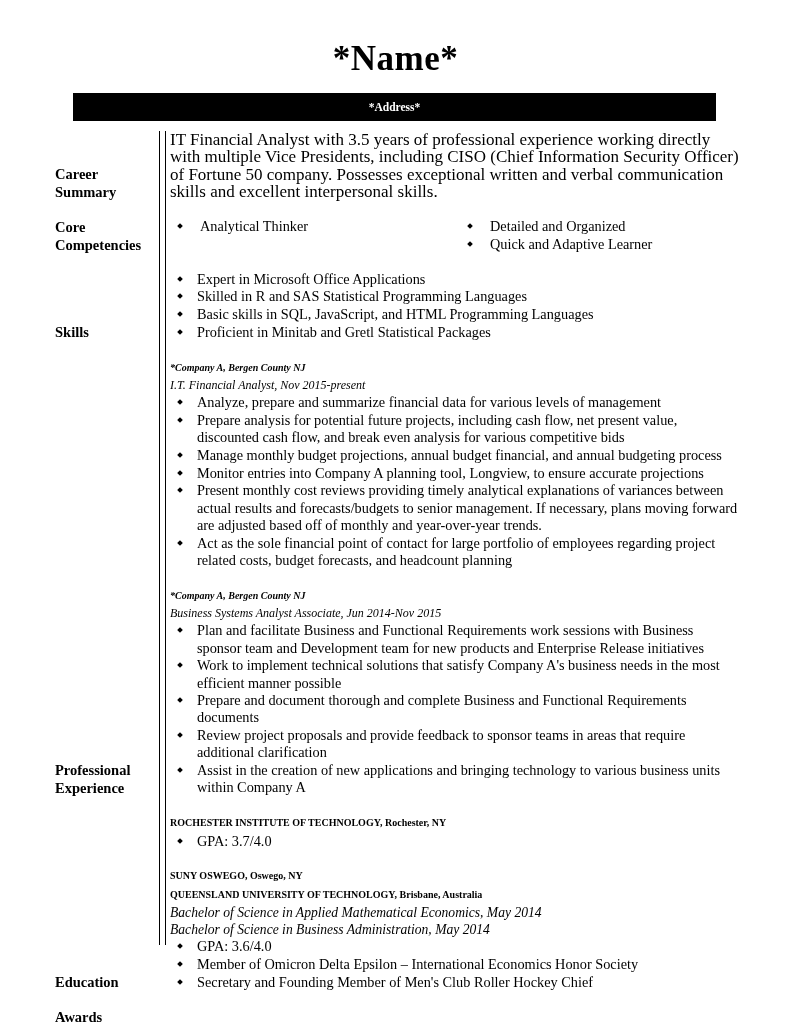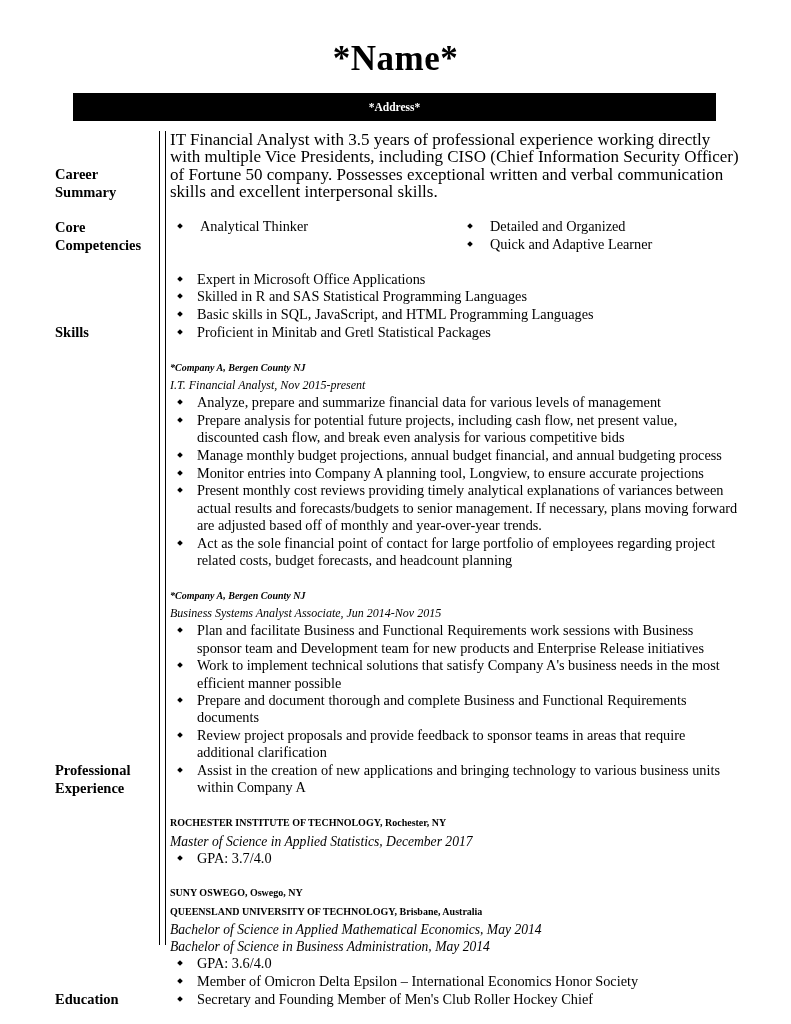--- a/index.html
+++ b/index.html
@@ -263,21 +263,20 @@
     <div class="gap-block"></div>
 
     <div class="row">
       <div class="label-col">
         <div>Education</div>
       </div>
       <div class="body-col">
 
         <div>
           <div class="school-name">ROCHESTER INSTITUTE OF TECHNOLOGY, Rochester, NY</div>
-          <div class="degree">Master of Science in Applied Statistics, December 2017</div>
           <ul class="bullets">
             <li>GPA: 3.7/4.0</li>
           </ul>
         </div>
 
         <div class="gap-block"></div>
 
         <div>
           <div class="school-name">SUNY OSWEGO, Oswego, NY</div>
           <div class="school-name">QUEENSLAND UNIVERSITY OF TECHNOLOGY, Brisbane, Australia</div>

